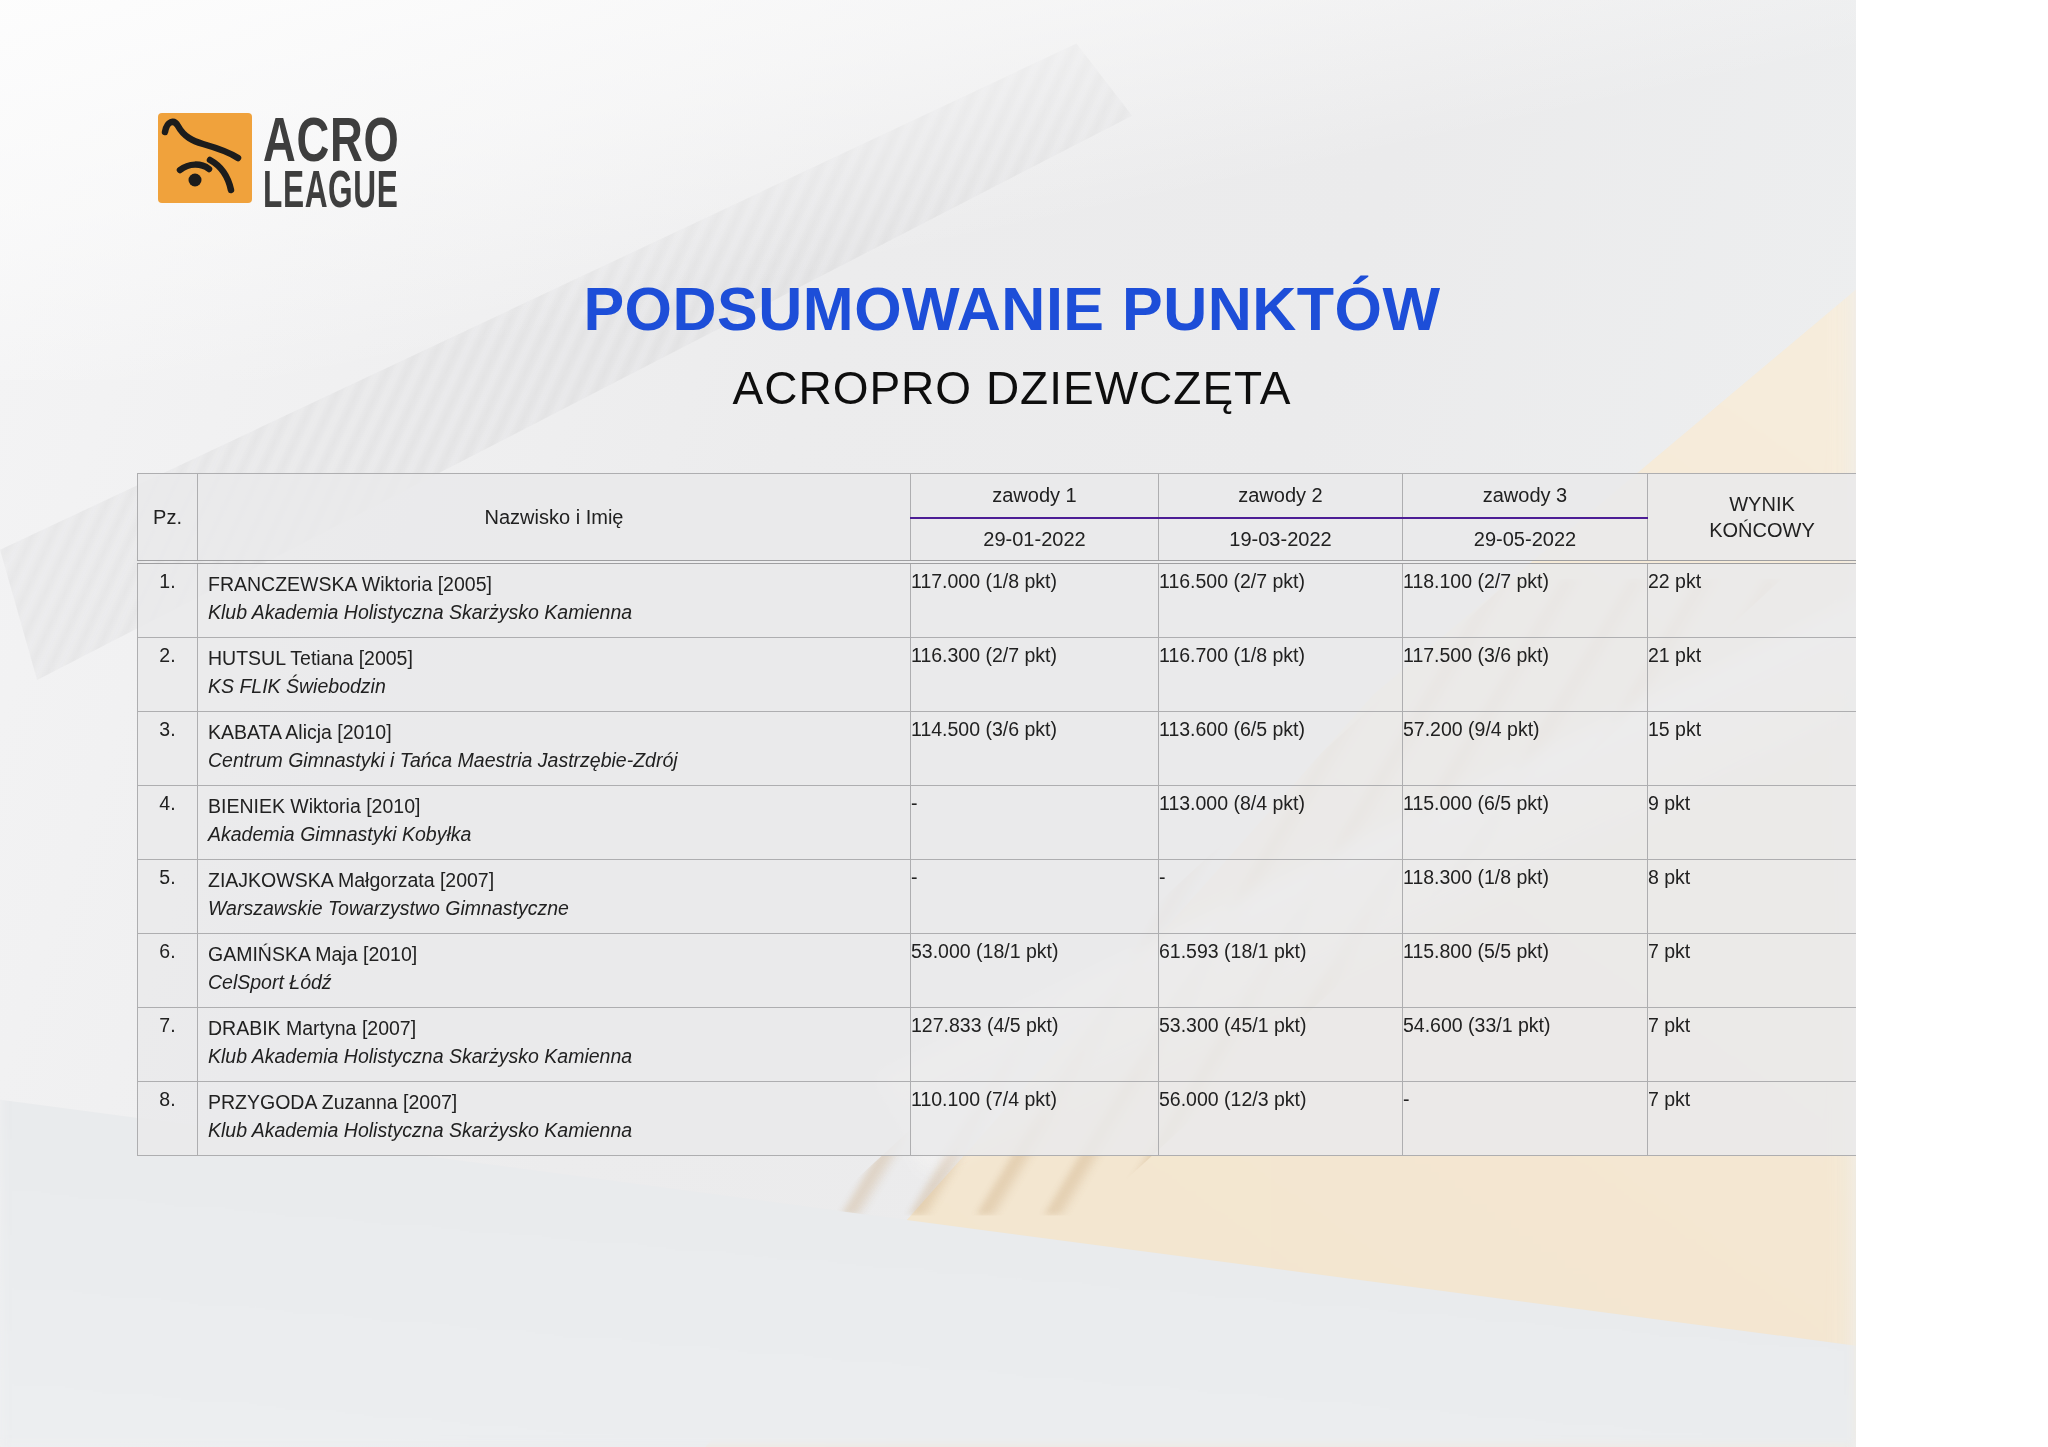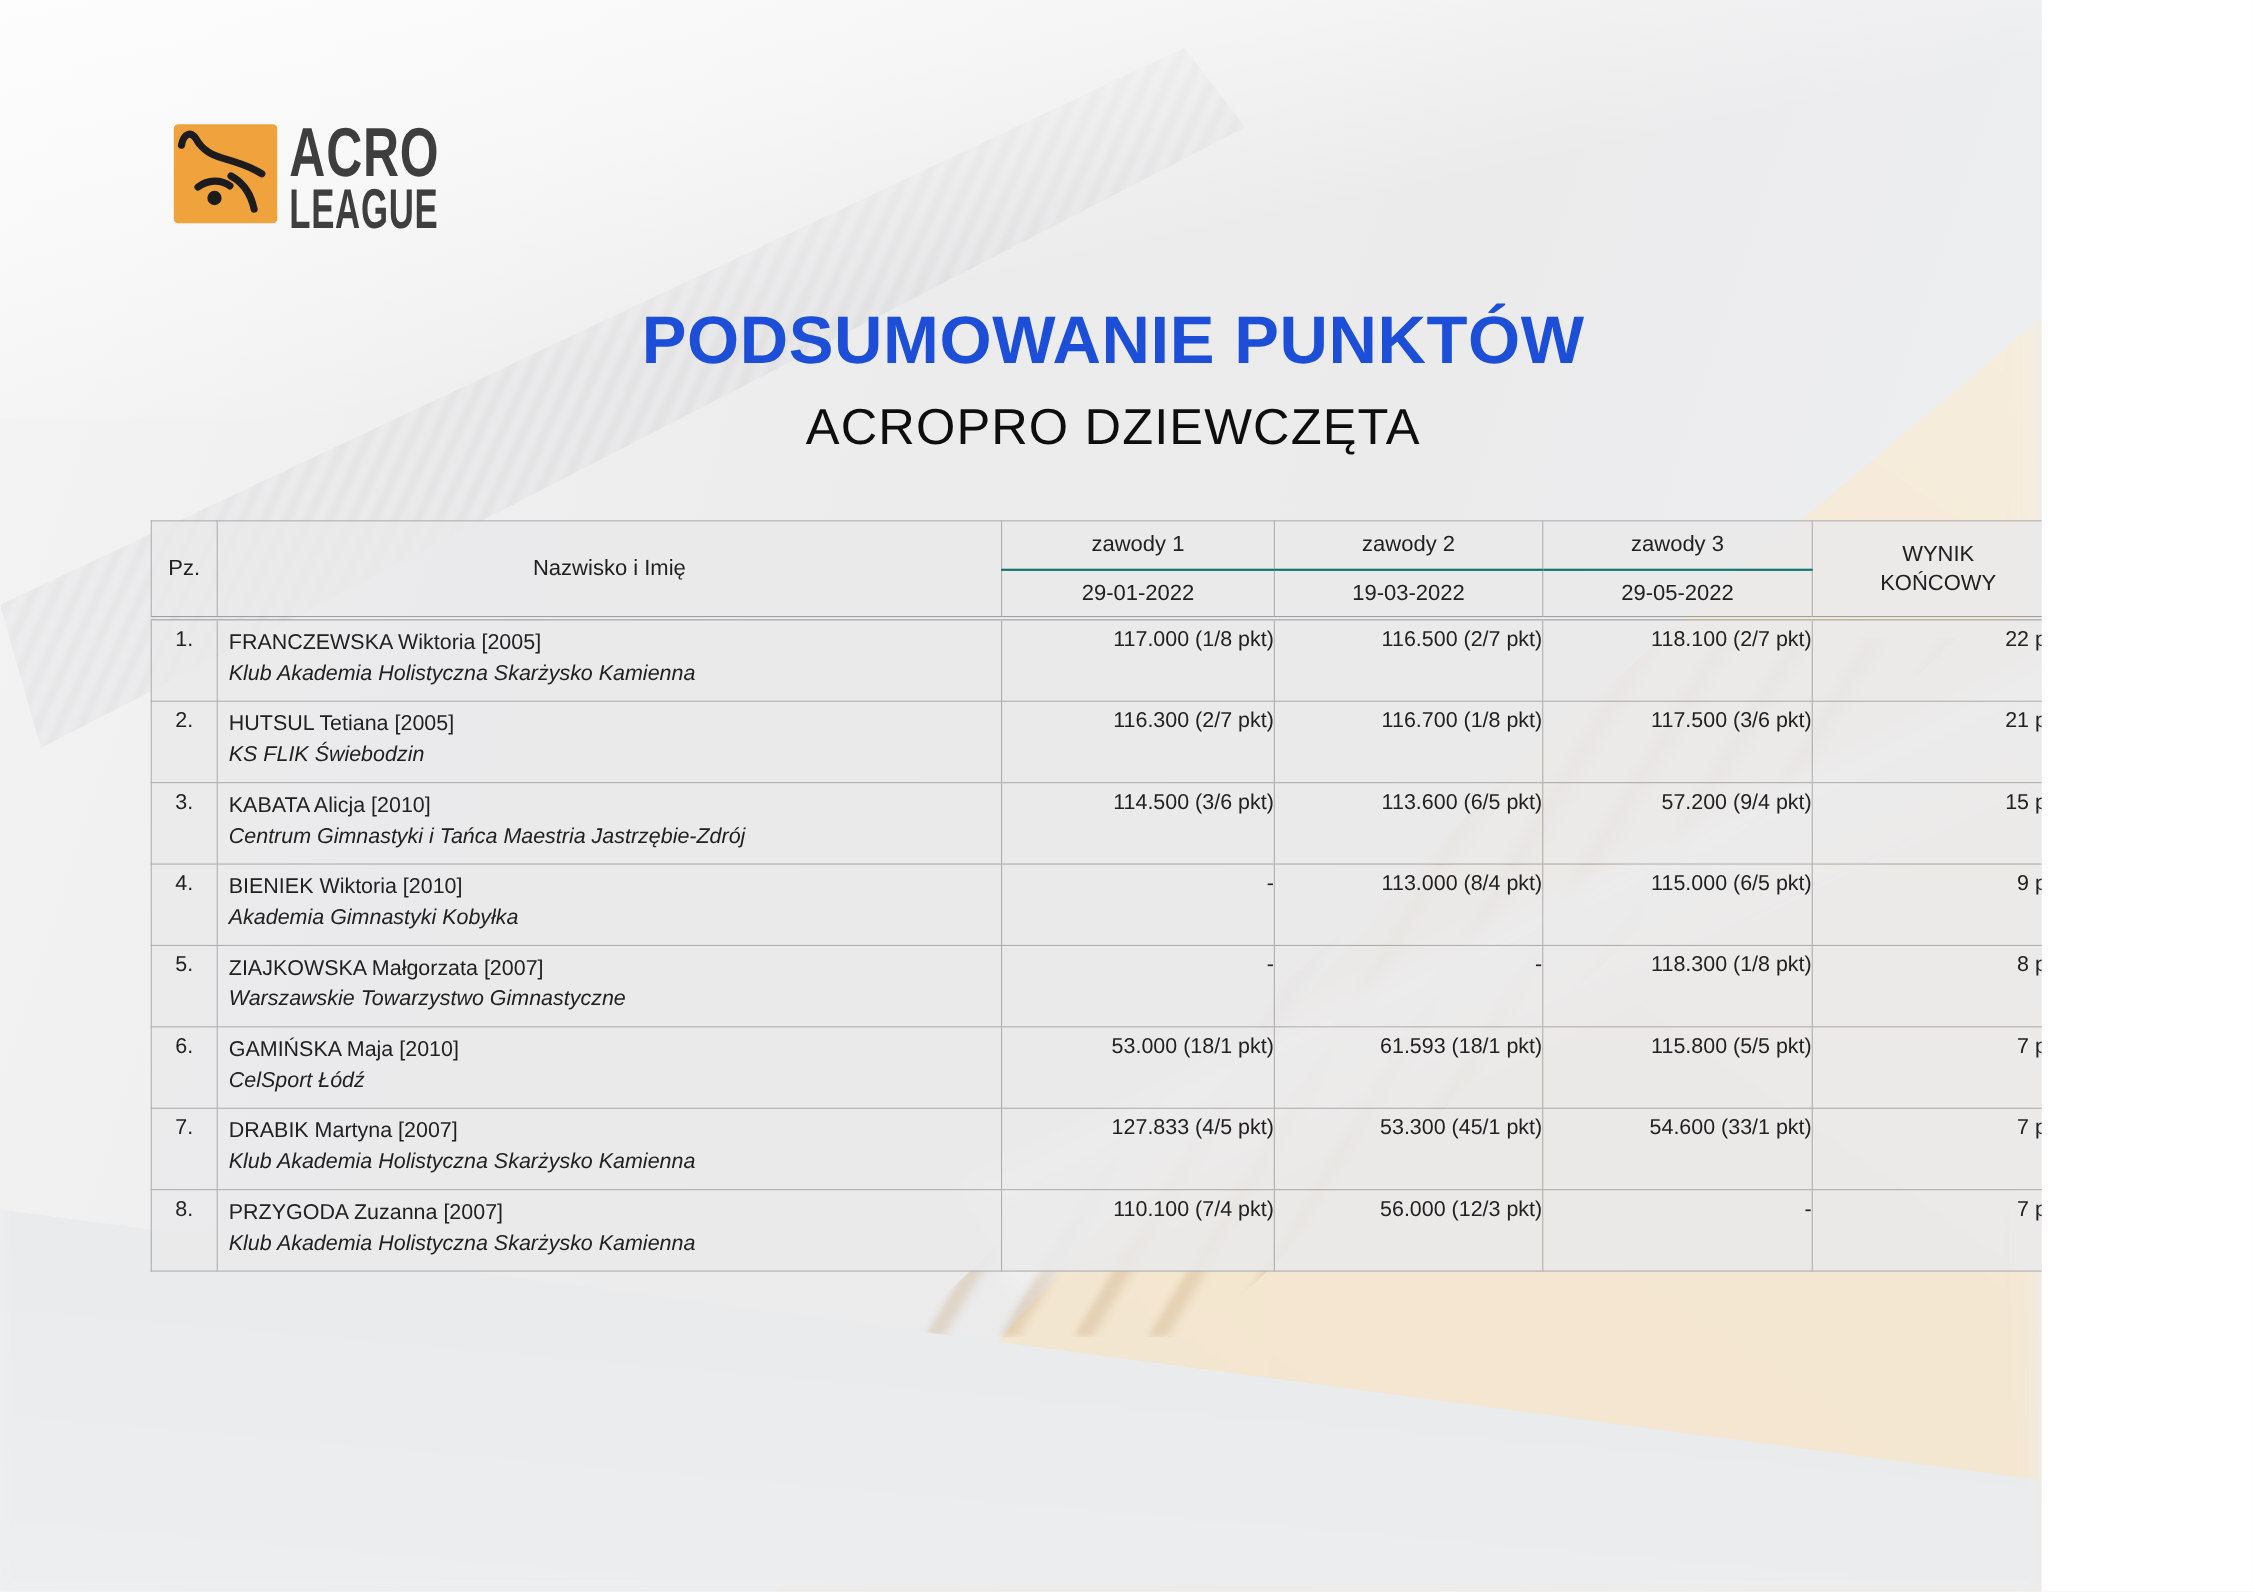--- a/index.html
+++ b/index.html
@@ -51,29 +51,29 @@
     font-size:61px; line-height:66px; font-weight:700; color:#1d4ed8; letter-spacing:.5px; }
   .subtitle { position:absolute; left:0; top:362px; width:2024px; text-align:center;
     font-size:46px; line-height:52px; font-weight:400; color:#0e0e0e; letter-spacing:1px; }
   
   table.results { position:absolute; left:137px; top:473px; width:1739px;
     border-collapse:collapse; table-layout:fixed;
     font-size:19.5px; color:#212121; }
   .results th,.results td { border:1px solid #aeaeb0; background:rgba(233,233,235,.88);
     padding:0; overflow:hidden; }
   .results thead th { font-weight:400; font-size:20px; vertical-align:middle; }
-  .results thead th.event-label { height:43px; border-bottom:2px solid #0f766e; }
+  .results thead th.event-label { height:43px; border-bottom:2px solid #4c1d95; }
   .results thead tr.dates th { height:41px; }
   .results .hdr-bottom { border-bottom:4px double #9f9fa1; }
   .results .final-head { line-height:26px; }
   .results tbody td { height:67px; vertical-align:top; padding-top:6px; }
   .results td.c-pos { text-align:center; }
   .results td.c-name { padding-left:10px; line-height:28px; }
   .results .club { font-style:italic; }
-  .results td.c-score,.results td.c-total { text-align:right; }
+  .results td.c-score,.results td.c-total { text-align:left; }
 </style>
 </head>
 <body>
 
 <div class="page">
 
   <div class="bg">
     <div class="bg-base"></div>
     <div class="bg-ridge"></div>
     <div class="bg-top-white"></div>

